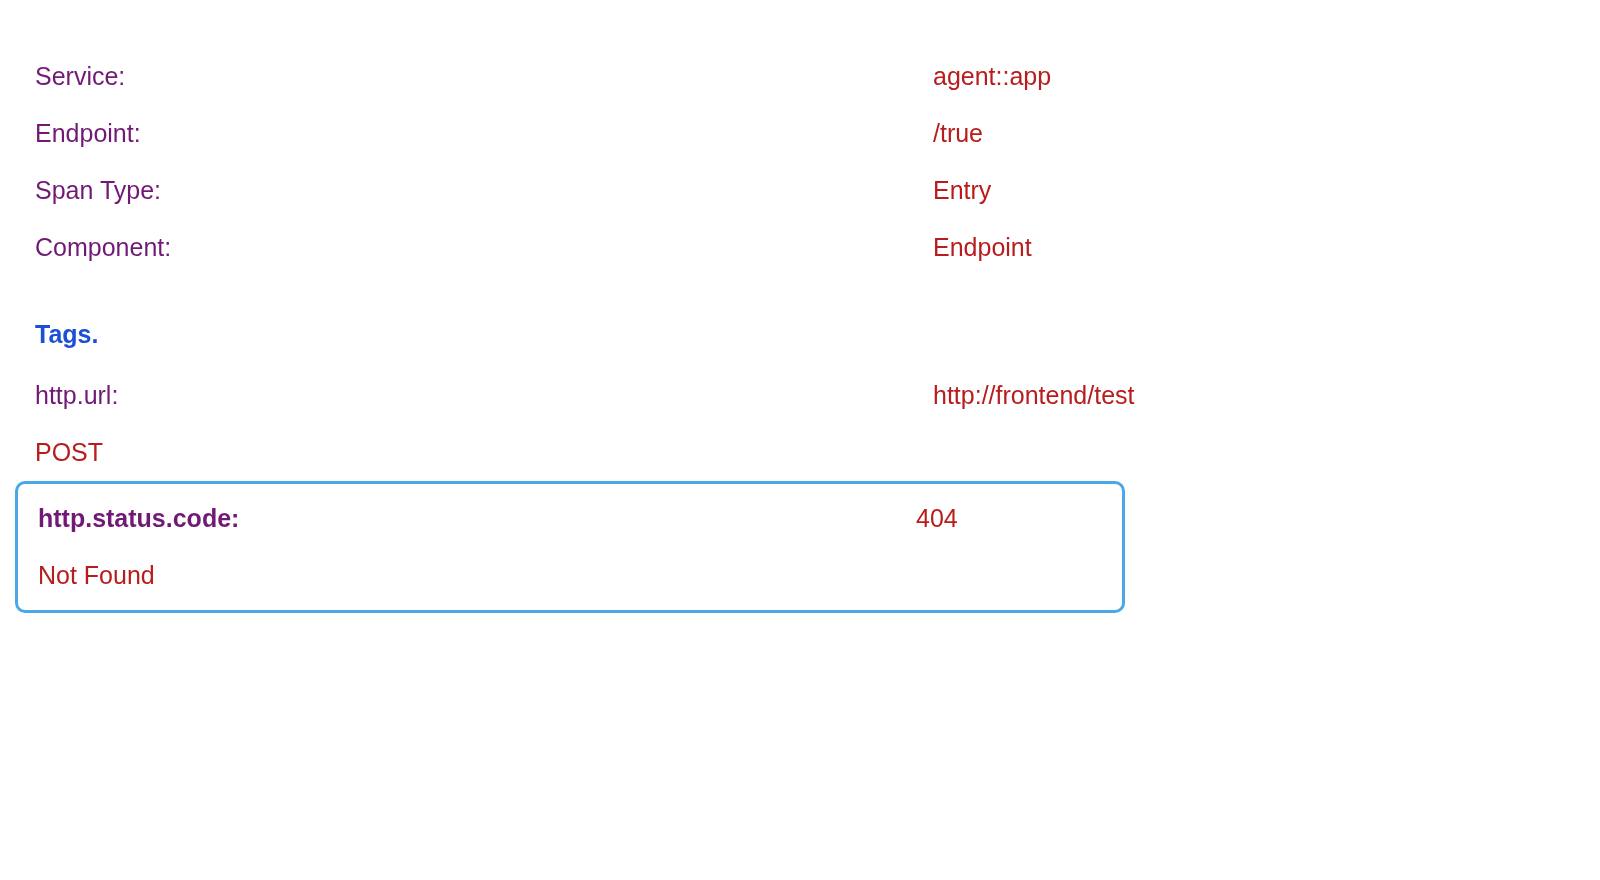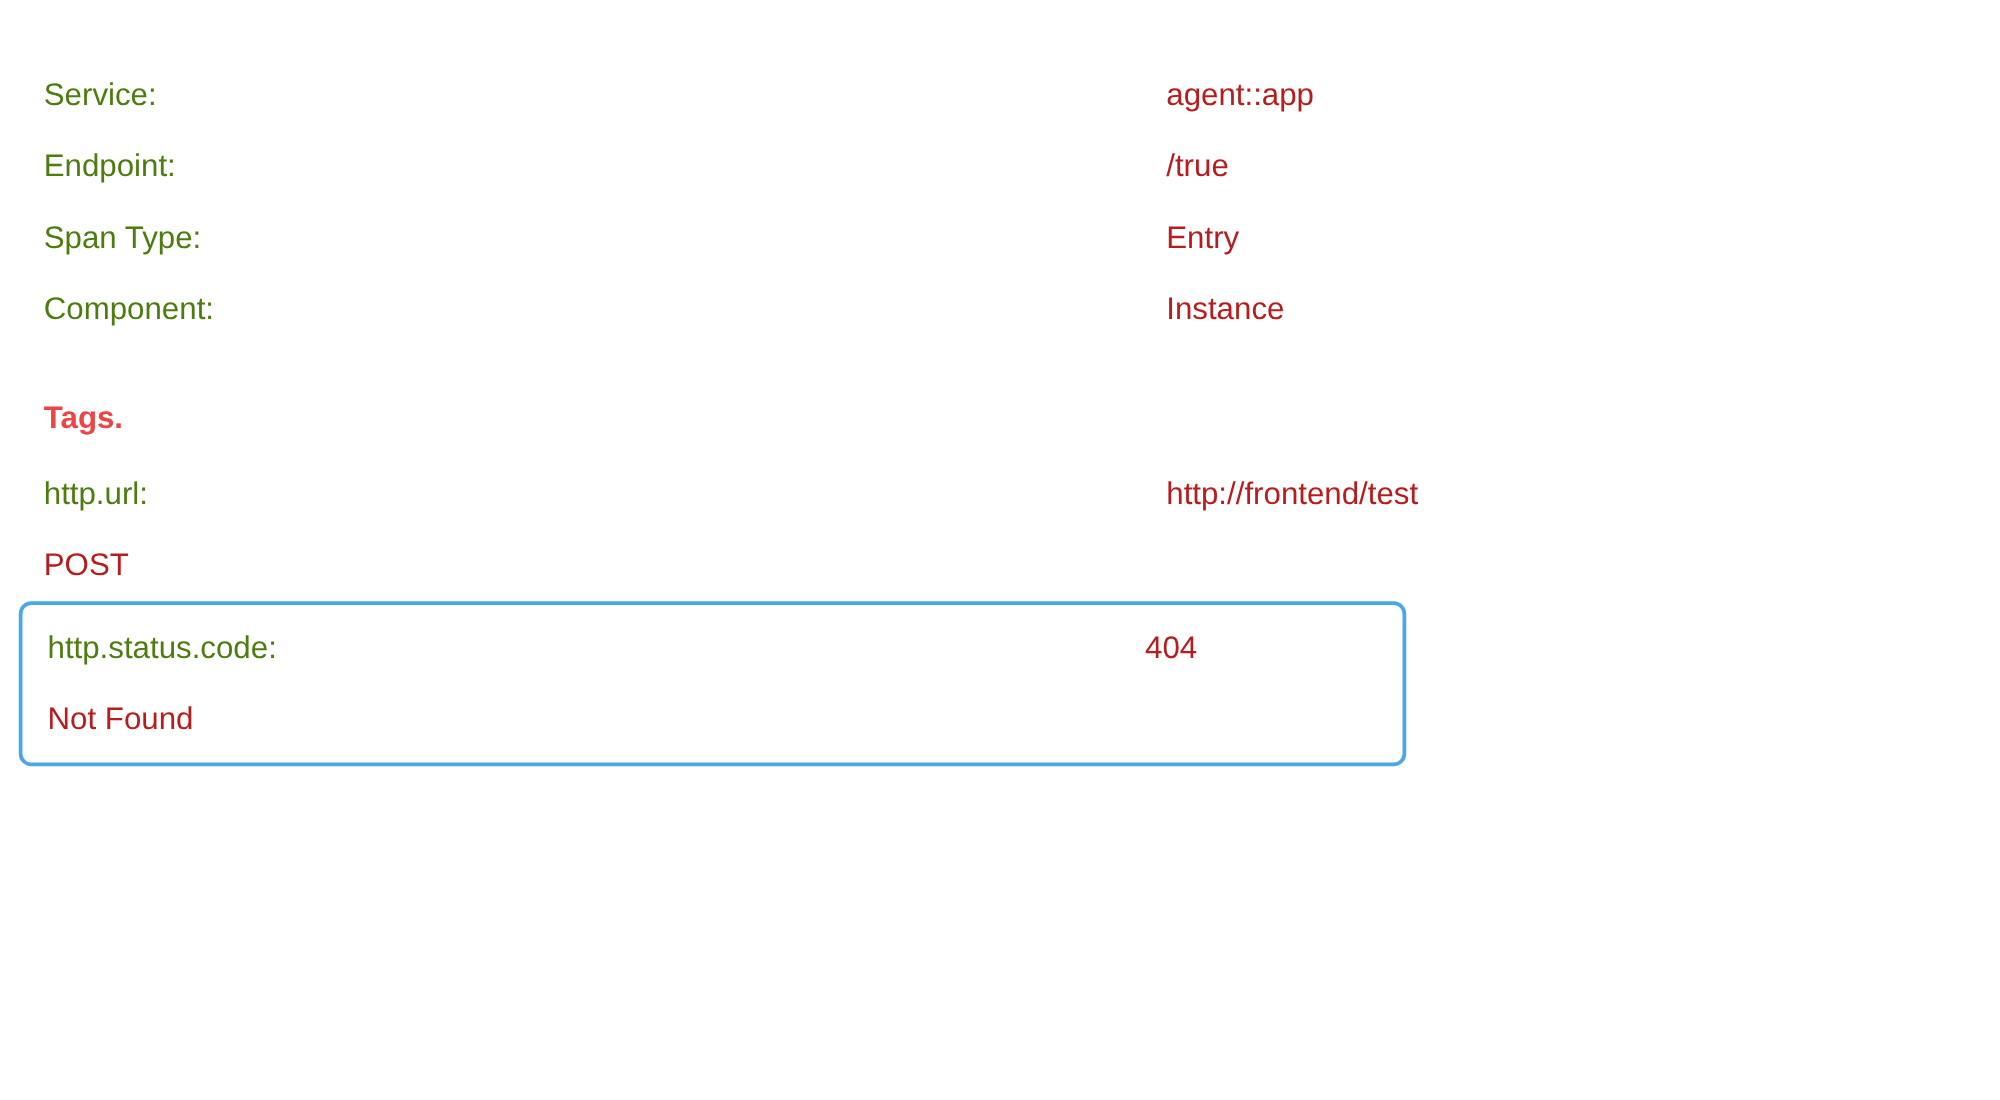--- a/index.html
+++ b/index.html
@@ -21,46 +21,47 @@
     }
     .row {
       display: flex;
       align-items: baseline;
       min-height: 56px;
       padding: 14px 0;
     }
     .label-cell {
       width: 898px;
       flex-shrink: 0;
-      color: #4d7c0f;
+      color: #701a75;
       font-weight: 400;
     }
     .value-cell {
       color: #b91c1c;
       font-weight: 400;
     }
     .section-heading {
-      color: #ef4444;
+      color: #1d4ed8;
       font-weight: 700;
       margin-top: 30px;
       margin-bottom: 4px;
       padding: 14px 0;
     }
     .highlight-box {
       border: 3px solid #4aa8e8;
       border-radius: 10px;
       padding: 6px 20px 6px 20px;
       margin-left: -20px;
       margin-right: 440px;
     }
     .highlight-box .row {
       min-height: 50px;
     }
     .highlight-box .label-cell {
       width: 878px;
+      font-weight: bold;
     }
   </style>
 </head>
 <body>
 
 <div class="rows-wrapper">
 
   <div class="row">
     <div class="label-cell">Service:</div>
     <div class="value-cell">agent::app</div>
@@ -72,21 +73,21 @@
     <div class="value-cell">/true</div>
   </div>
 
   <div class="row">
     <div class="label-cell">Span Type:</div>
     <div class="value-cell">Entry</div>
   </div>
 
   <div class="row">
     <div class="label-cell">Component:</div>
-    <div class="value-cell">Instance</div>
+    <div class="value-cell">Endpoint</div>
   </div>
 
 
 
   <div class="section-heading">Tags.</div>
 
   <div class="row">
     <div class="label-cell">http.url:</div>
     <div class="value-cell">http://frontend/test</div>
   </div>

